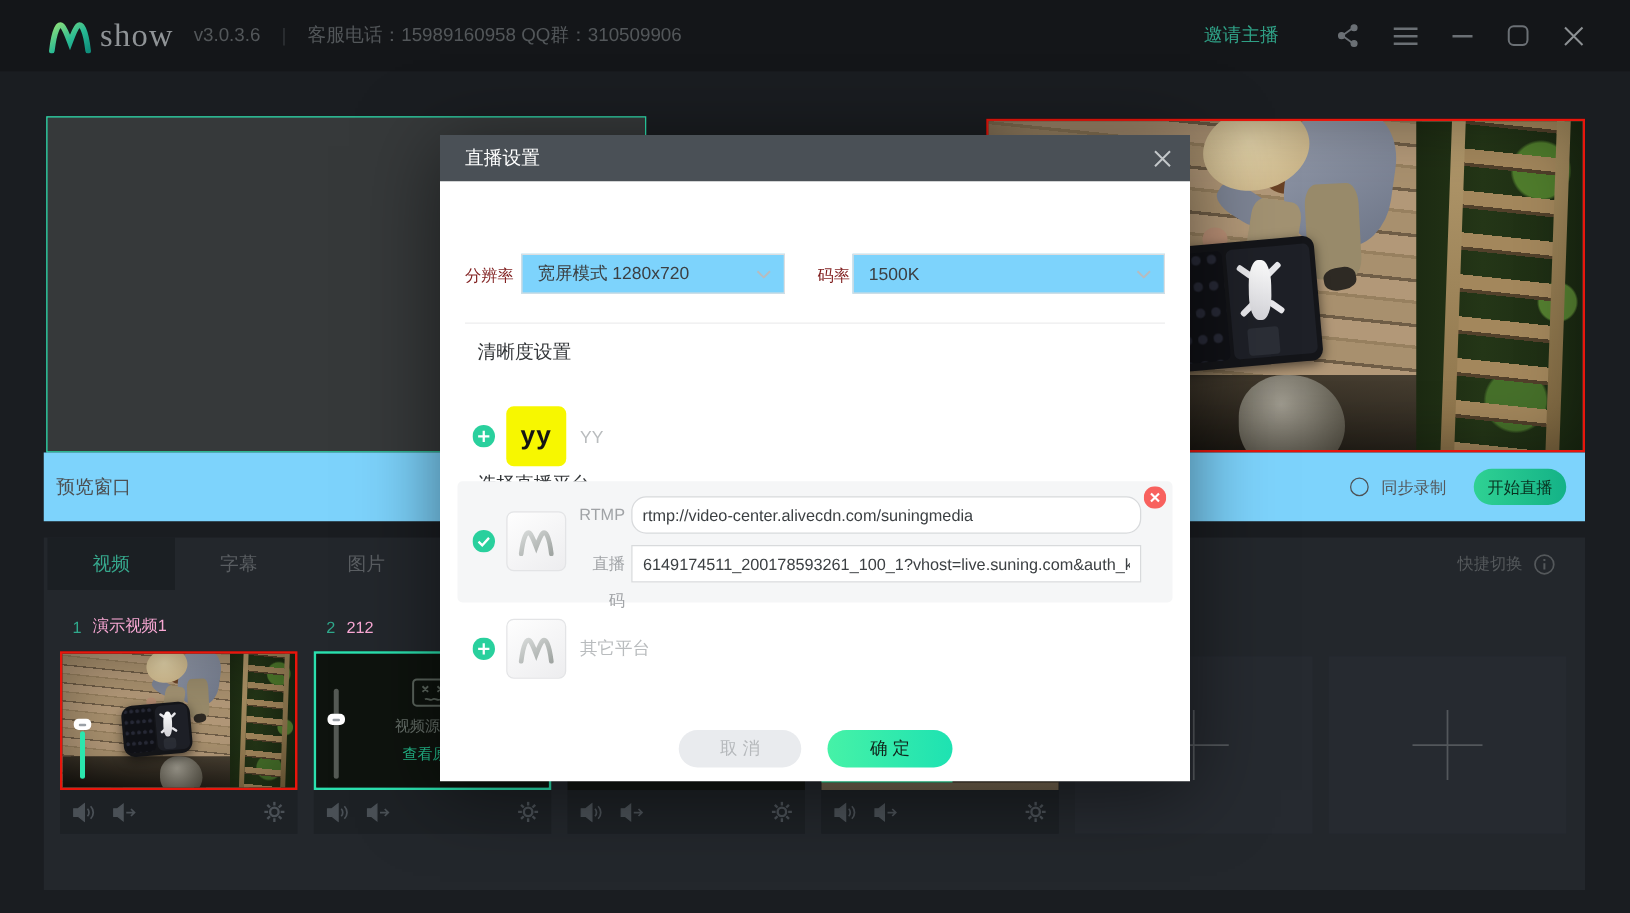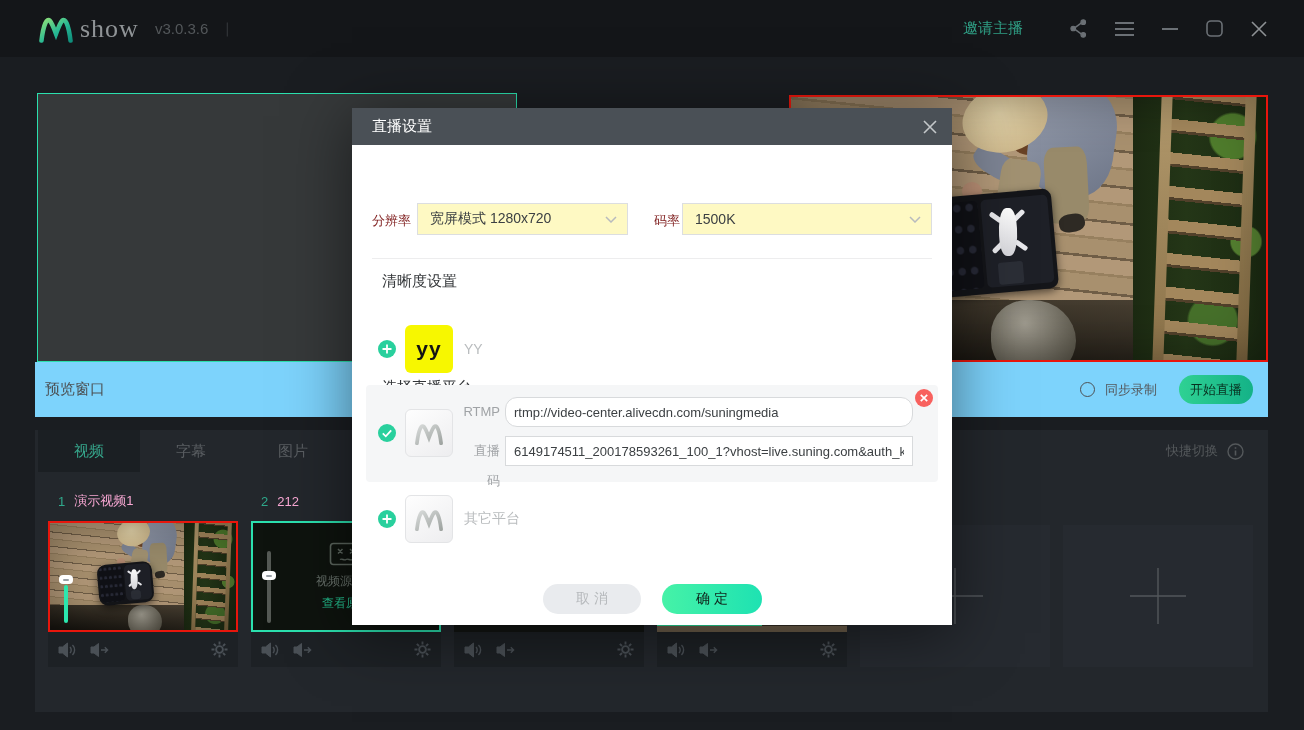--- a/index.html
+++ b/index.html
@@ -102,21 +102,21 @@
   .case .batt { position:absolute; left:58%; bottom:8%; width:18%; height:22%; background:#2b2e36; border-radius:3px; }
   .vignette { inset:0; box-shadow:inset 0 0 50px rgba(0,0,0,.35); }
 
   
   .dialog { position:absolute; left:352px; top:108px; width:600px; height:517px; background:#fff; box-shadow:0 8px 60px rgba(0,0,0,.5); }
   .dlg-header { position:absolute; left:0; top:0; width:600px; height:37px; background:#4a5056; display:flex; align-items:center; }
   .dlg-title { color:#ffffff; font-size:15px; margin-left:20px; }
   .dlg-close { margin-left:auto; margin-right:14px; cursor:pointer; display:flex; }
   .sec-title { position:absolute; left:30px; font-size:15px; color:#333639; font-weight:500; }
   .fld-label { font-size:13px; color:#7f1d1d; }
-  .selbox { position:absolute; height:32px; border:1px solid #dcdee0; background:#fef9c3; display:flex; align-items:center; padding:0 10px 0 12px; cursor:pointer; }
+  .selbox { position:absolute; height:32px; border:1px solid #dcdee0; background:#7dd3fc; display:flex; align-items:center; padding:0 10px 0 12px; cursor:pointer; }
   .selbox .val { font-size:14px; color:#3c4043; font-weight:500; }
   .selbox svg { margin-left:auto; }
   .divider { position:absolute; left:20px; width:560px; height:1px; background:#ededee; }
   .prow-icon48 { width:48px; height:48px; border-radius:6px; }
   .yy-icon { background:#f7f700; display:flex; align-items:center; justify-content:center; font-weight:bold; font-size:21px; color:#141414; letter-spacing:1px; cursor:pointer; }
   .m-icon { background:linear-gradient(145deg,#fefefe,#ededef); border:1px solid #e3e4e6; display:flex; align-items:center; justify-content:center; }
   .plat-label { font-size:14px; color:#b9bcbe; }
   .plat-panel { position:absolute; left:14px; top:277px; width:572px; height:97px; background:#f5f6f7; border-radius:4px; }
   .pp-label { position:absolute; width:38px; height:30px; line-height:30px; text-align:right; font-size:13px; color:#a0a3a6; left:96px; }
   .pp-input { position:absolute; left:139px; width:408px; height:30px; border:1px solid #d8dadc; background:#fff; font-size:13px; color:#3c4043; padding:0 8px; font-family:"Liberation Sans","DejaVu Sans",sans-serif; outline:none; }
@@ -157,20 +157,21 @@
   </defs>
 </svg>
 
 <header class="titlebar">
   <svg class="logo-m" viewBox="0 0 52 40">
       <use href="#mpath" stroke="url(#mgrad)"></use>
     </svg>
   <span class="logo-show">show</span>
   <span class="tb-version">v3.0.3.6</span>
   <span class="tb-sep">｜</span>
+  <span class="tb-support">客服电话：15989160958 QQ群：310509906</span>
   <div class="tb-right">
     <span class="invite">邀请主播</span>
     <span class="tb-ic">
       <svg width="19" height="19" viewBox="0 0 18 18" fill="#6b7075" stroke="#6b7075">
         <circle cx="13.5" cy="3" r="2.2"></circle>
           <circle cx="4" cy="9" r="2.2"></circle>
           <circle cx="13.5" cy="15" r="2.2"></circle>
         <path d="M6 8l5.5-4M6 10l5.5 4" fill="none" stroke-width="1.4"></path>
       </svg>
     </span>

